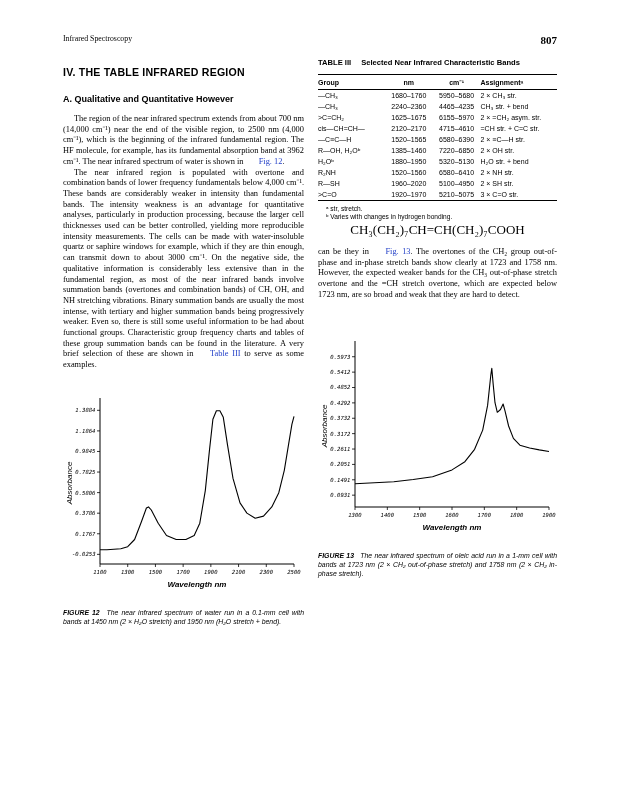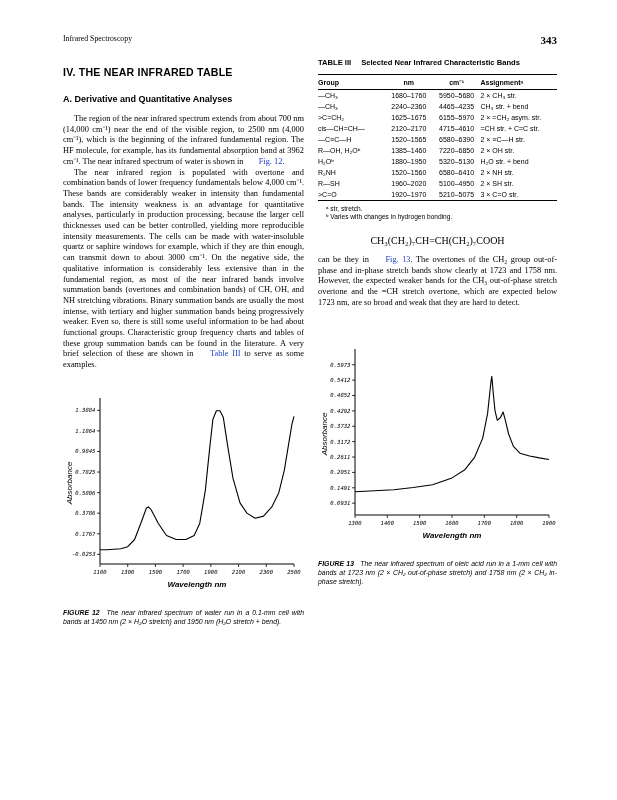--- a/index.html
+++ b/index.html
@@ -11,21 +11,21 @@
   .runhead .journal{font-size:7.8px;}
   .runhead .pageno{font-size:11px;font-weight:bold;}
   .col{position:absolute;top:58px;}
   .col-left{left:63px;width:241px;}
   .col-right{left:318px;width:239px;}
   h1.sec{font-family:"Liberation Sans",sans-serif;font-size:10.6px;font-weight:bold;margin:8px 0 16px;letter-spacing:.2px;}
   h2.subsec{font-family:"Liberation Sans",sans-serif;font-size:9px;font-weight:bold;margin:0 0 10px;}
   p.body{font-size:8.4px;line-height:10.7px;text-align:justify;margin:0;}
   p.indent{text-indent:11px;}
   .ref-link{color:#2441c8;padding-left:13px;}
-  .formula{font-size:10px;text-align:center;margin:13px 0 9px;}
+  .formula{font-size:13px;text-align:center;margin:0 0 9px;}
   
   .table-wrap{margin-bottom:0;}
   .table-title{font-family:"Liberation Sans",sans-serif;font-size:7.6px;font-weight:bold;margin-bottom:7px;}
   .table-title .tt-label{margin-right:10px;}
   table.datatable{width:100%;border-collapse:collapse;font-family:"Liberation Sans",sans-serif;font-size:7px;border-bottom:1px solid #000;}
   table.datatable thead tr{border-top:1px solid #000;border-bottom:1px solid #000;}
   table.datatable th{font-weight:bold;text-align:left;padding:2.5px 0;}
   table.datatable th:nth-child(2),table.datatable td:nth-child(2),
   table.datatable th:nth-child(3),table.datatable td:nth-child(3){text-align:center;}
   table.datatable td{padding:2px 0;vertical-align:top;}
@@ -39,26 +39,26 @@
   .seg-bold{font-weight:bold;margin-right:4px;}
   .tick-label{font-family:"DejaVu Sans Mono",monospace;font-size:5.6px;fill:#000;}
   .axis-title-x{font-family:"Liberation Sans",sans-serif;font-size:8px;font-weight:bold;fill:#000;}
   .axis-title-y{font-family:"Liberation Sans",sans-serif;font-size:8px;fill:#000;}
 </style>
 </head>
 <body>
 
 <div class="runhead">
   <span class="journal">Infrared Spectroscopy</span>
-  <span class="pageno">343</span>
+  <span class="pageno">807</span>
 </div>
 
 <div class="col col-left">
-  <h1 class="sec">IV. THE NEAR INFRARED TABLE</h1>
-  <h2 class="subsec">A. Derivative and Quantitative Analyses</h2>
+  <h1 class="sec">IV. THE TABLE INFRARED REGION</h1>
+  <h2 class="subsec">A. Qualitative and Quantitative However</h2>
   <p class="body indent"><span>The region of the near infrared spectrum extends from about 700 nm (14,000 cm⁻¹) near the end of the visible region, to 2500 nm (4,000 cm⁻¹), which is the beginning of the infrared fundamental region. The HF molecule, for example, has its fundamental absorption band at 3962 cm⁻¹. The near infrared spectrum of water is shown in </span><span class="ref-link">Fig. 12</span><span>.</span></p>
   <p class="body indent"><span>The near infrared region is populated with overtone and combination bands of lower frequency fundamentals below 4,000 cm⁻¹. These bands are considerably weaker in intensity than fundamental bands. The intensity weakness is an advantage for quantitative analyses, particularly in production processing, because the larger cell thicknesses used can be better controlled, yielding more reproducible intensity measurements. The cells can be made with water-insoluble quartz or saphire windows for example, which if they are thin enough, can transmit down to about 3000 cm⁻¹. On the negative side, the qualitative information is considerably less extensive than in the fundamental region, as most of the near infrared bands involve summation bands (overtones and combination bands) of CH, OH, and NH stretching vibrations. Binary summation bands are usually the most intense, with tertiary and higher summation bands being progressively weaker. Even so, there is still some useful information to be had about functional groups. Characteristic group frequency charts and tables of these group summation bands can be found in the literature. A very brief selection of these are shown in </span><span class="ref-link">Table III</span><span> to serve as some examples.</span></p>
 
   <figure>
     <svg id="fig12-svg" width="240" height="202">
         <line x1="37" y1="3" x2="37" y2="169" stroke="#000" stroke-width="1"></line>
         <line x1="37" y1="169" x2="231" y2="169" stroke="#000" stroke-width="1"></line>
         <line x1="34" y1="15.313962264150945" x2="37" y2="15.313962264150945" stroke="#000" stroke-width="0.8"></line>
         <text x="32.5" y="17.213962264150943" text-anchor="end" class="tick-label">1.3884</text>
         <line x1="34" y1="35.89509433962263" x2="37" y2="35.89509433962263" stroke="#000" stroke-width="0.8"></line>

